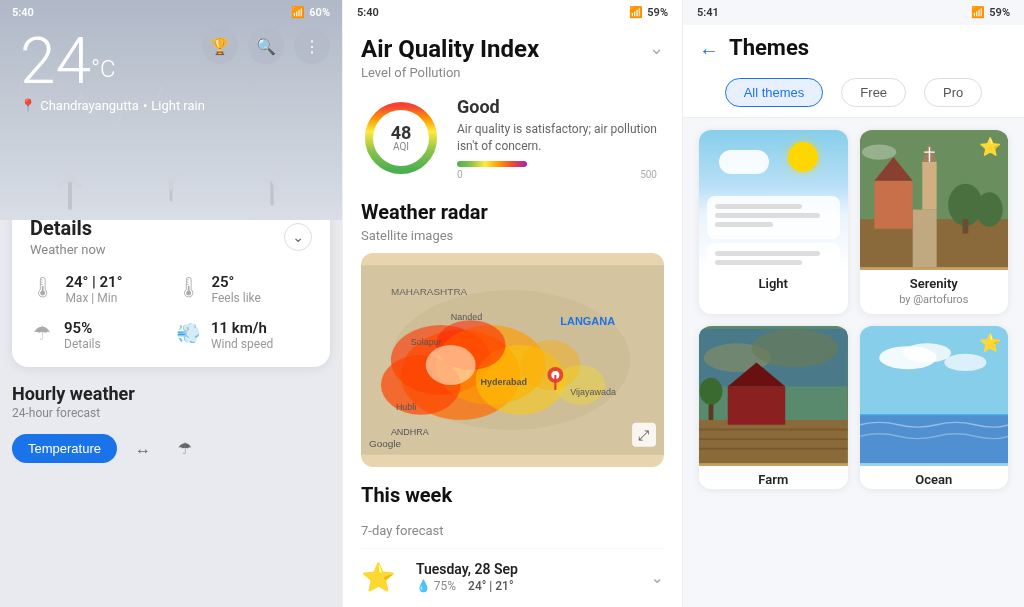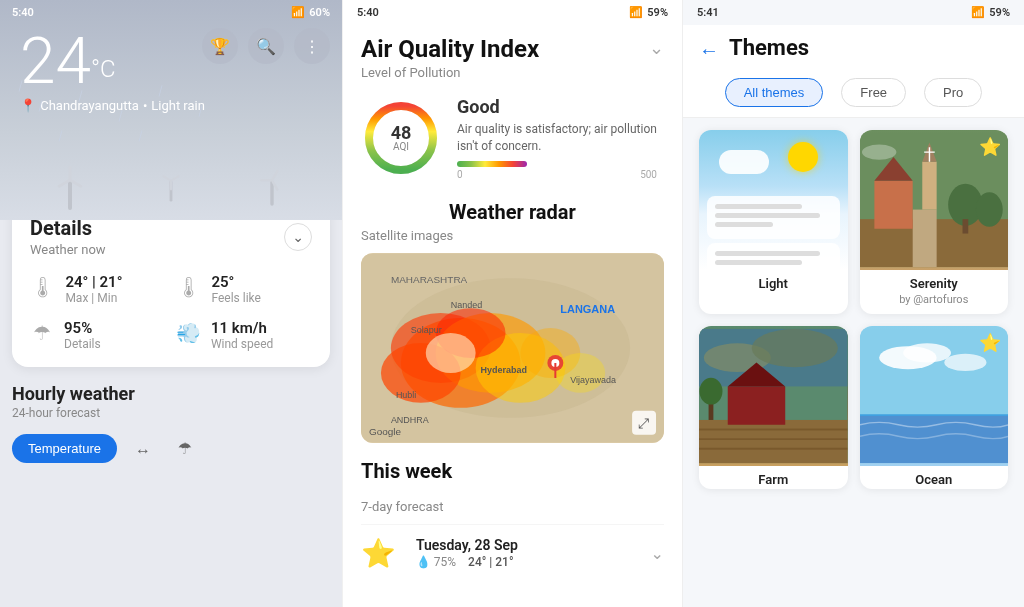--- a/index.html
+++ b/index.html
@@ -374,32 +374,31 @@
     
     .radar-section {
       margin-bottom: 16px;
     }
 
     .radar-title {
       font-size: 20px;
       font-weight: 700;
       color: #111;
       margin-bottom: 4px;
-      text-align: center;
     }
 
     .radar-subtitle {
       font-size: 13px;
       color: #888;
       margin-bottom: 10px;
     }
 
     .radar-map {
       width: 100%;
-      height: 190px;
+      height: 214px;
       border-radius: 12px;
       overflow: hidden;
       position: relative;
       background: #e8d5b0;
     }
 
     
     .thisweek-title {
       font-size: 20px;
       font-weight: 700;

